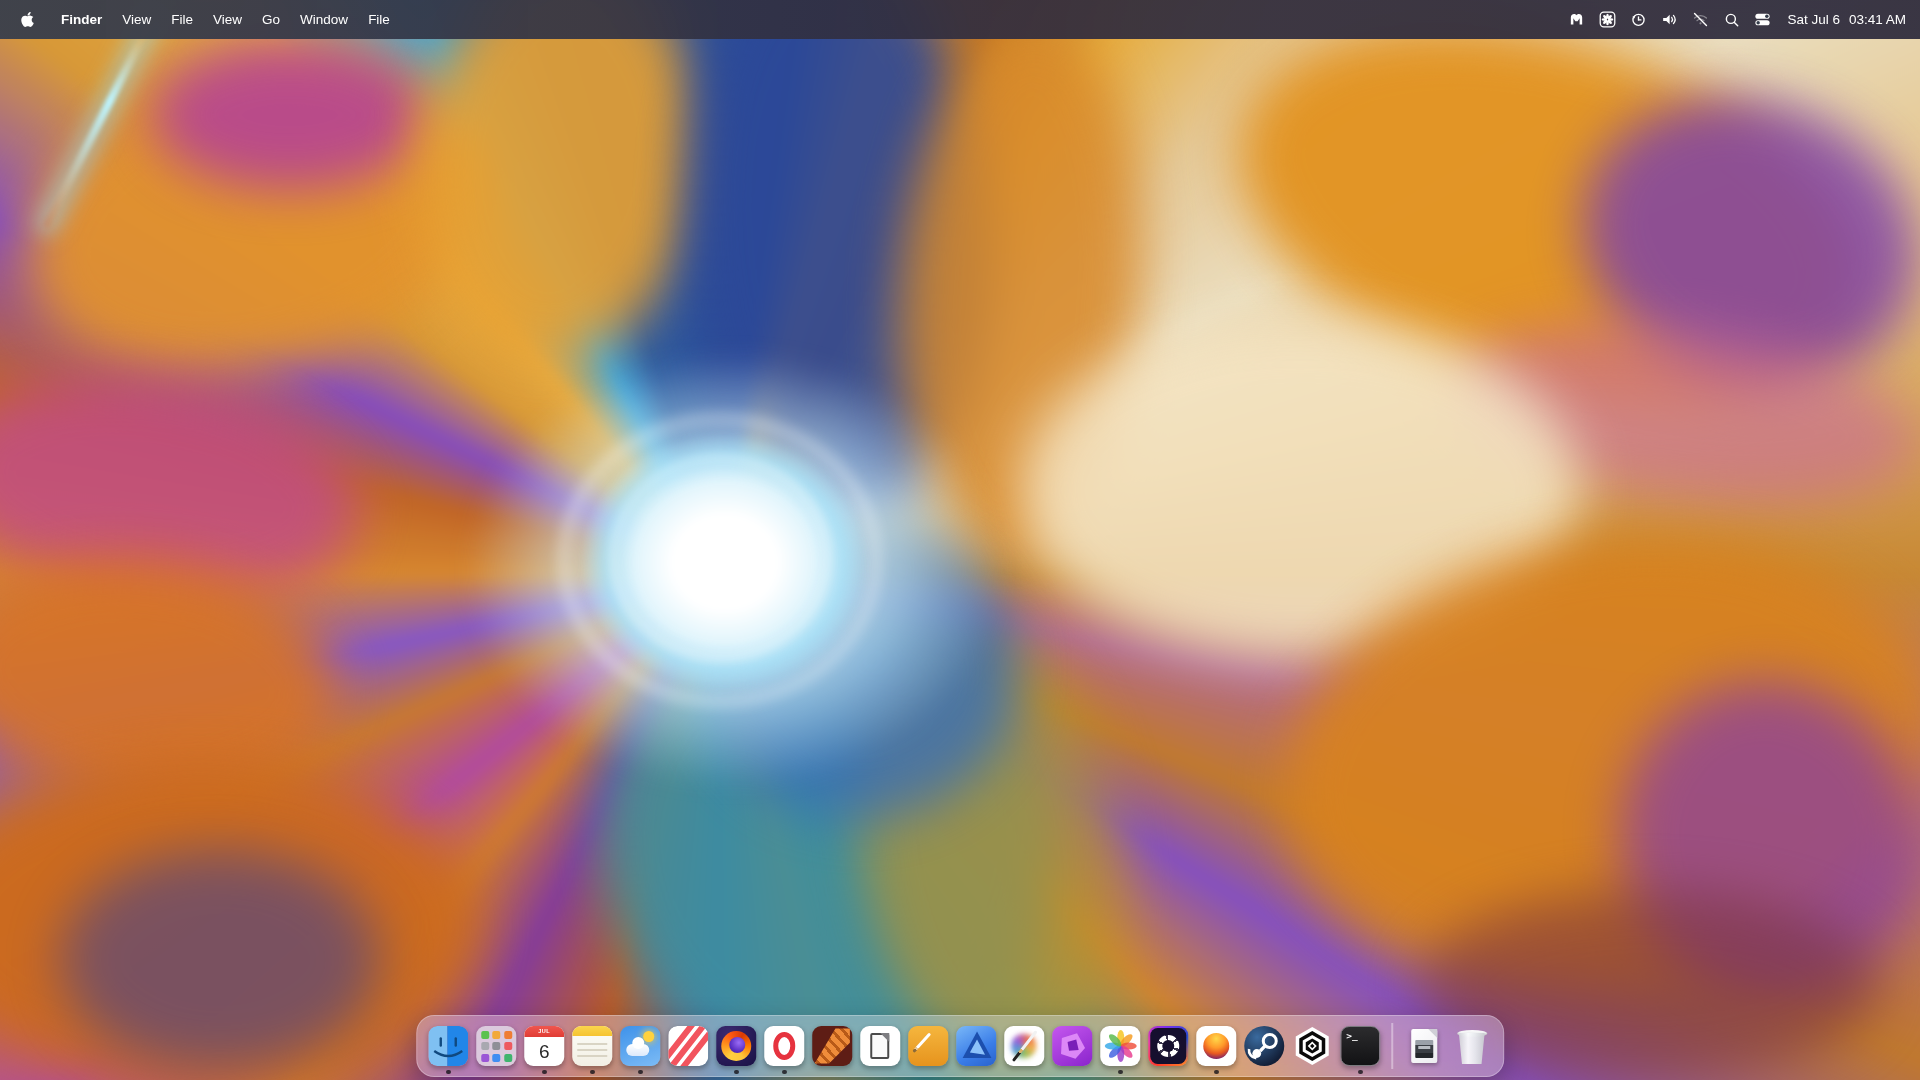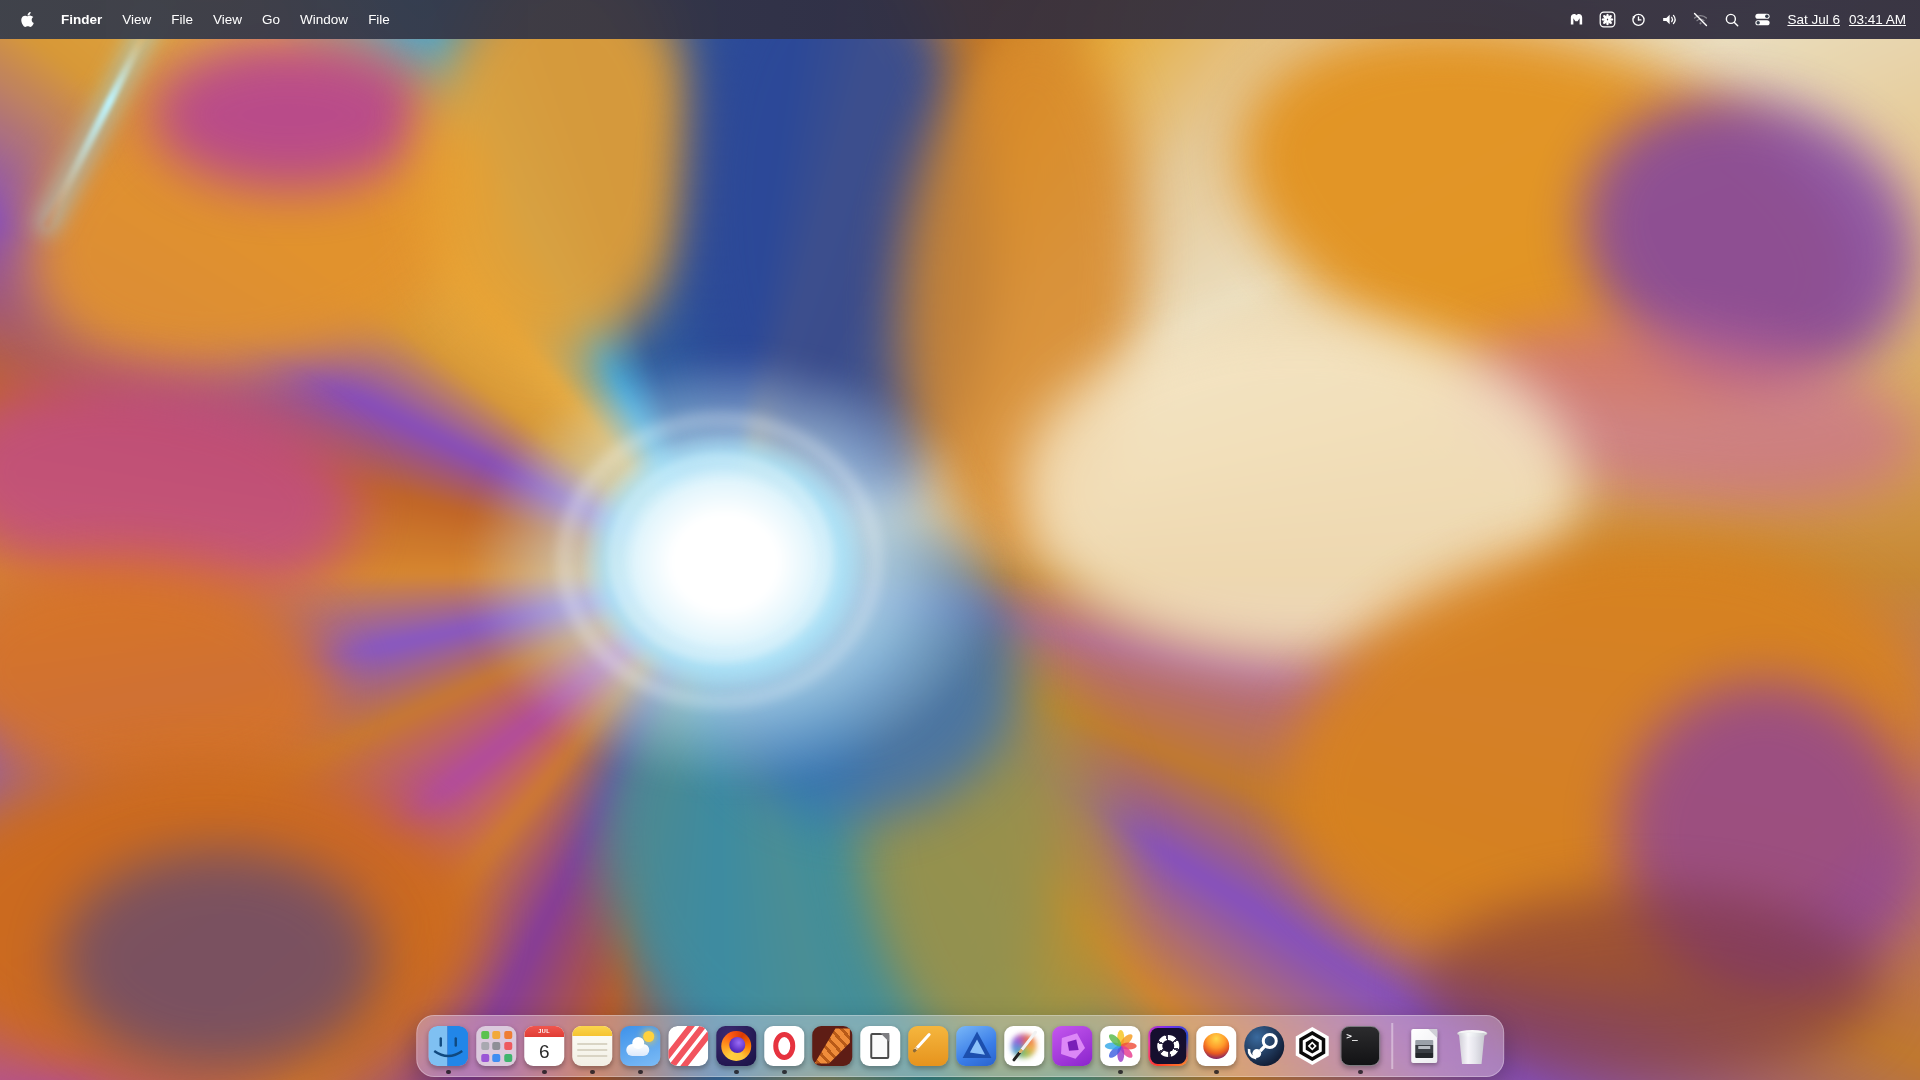--- a/index.html
+++ b/index.html
@@ -33,21 +33,21 @@
 
   
   .menubar { position:absolute; top:0; left:0; right:0; height:39px; z-index:50;
     display:flex; align-items:center; color:#fff; font-size:13.5px;
     background:linear-gradient(90deg,rgba(54,61,76,.94),rgba(48,44,62,.92) 55%,rgba(42,40,58,.92));
     backdrop-filter:blur(18px); }
   .mb-left { display:flex; align-items:center; }
   .apple { padding:0 16px 0 20px; display:flex; align-items:center; }
   .menu-item { padding:0 10px; line-height:25px; }
   .menu-item.app { font-weight:bold; }
-  .mb-right { margin-left:auto; display:flex; align-items:center; gap:6px; padding-right:14px;text-decoration:underline; }
+  .mb-right { margin-left:auto; display:flex; align-items:center; gap:6px; padding-right:14px; }
   .sicon { width:25px; height:22px; display:flex; align-items:center; justify-content:center; }
   .clockwrap { display:flex; gap:9px; margin-left:6px; font-size:13.5px; }
 
   
   .dock { position:absolute; bottom:3px; left:50%; transform:translateX(-50%); z-index:50;
     height:62px; padding:0 11px; border-radius:18px; display:flex; align-items:center; gap:8px;
     background:rgba(222,214,228,.40); border:1px solid rgba(255,255,255,.28);
     backdrop-filter:blur(28px) saturate(1.3); box-shadow:0 8px 24px rgba(0,0,0,.25); }
   .dock-item { position:relative; width:40px; height:40px; flex:0 0 auto; }
   .app-icon { position:absolute; inset:0; border-radius:9px; overflow:hidden;

